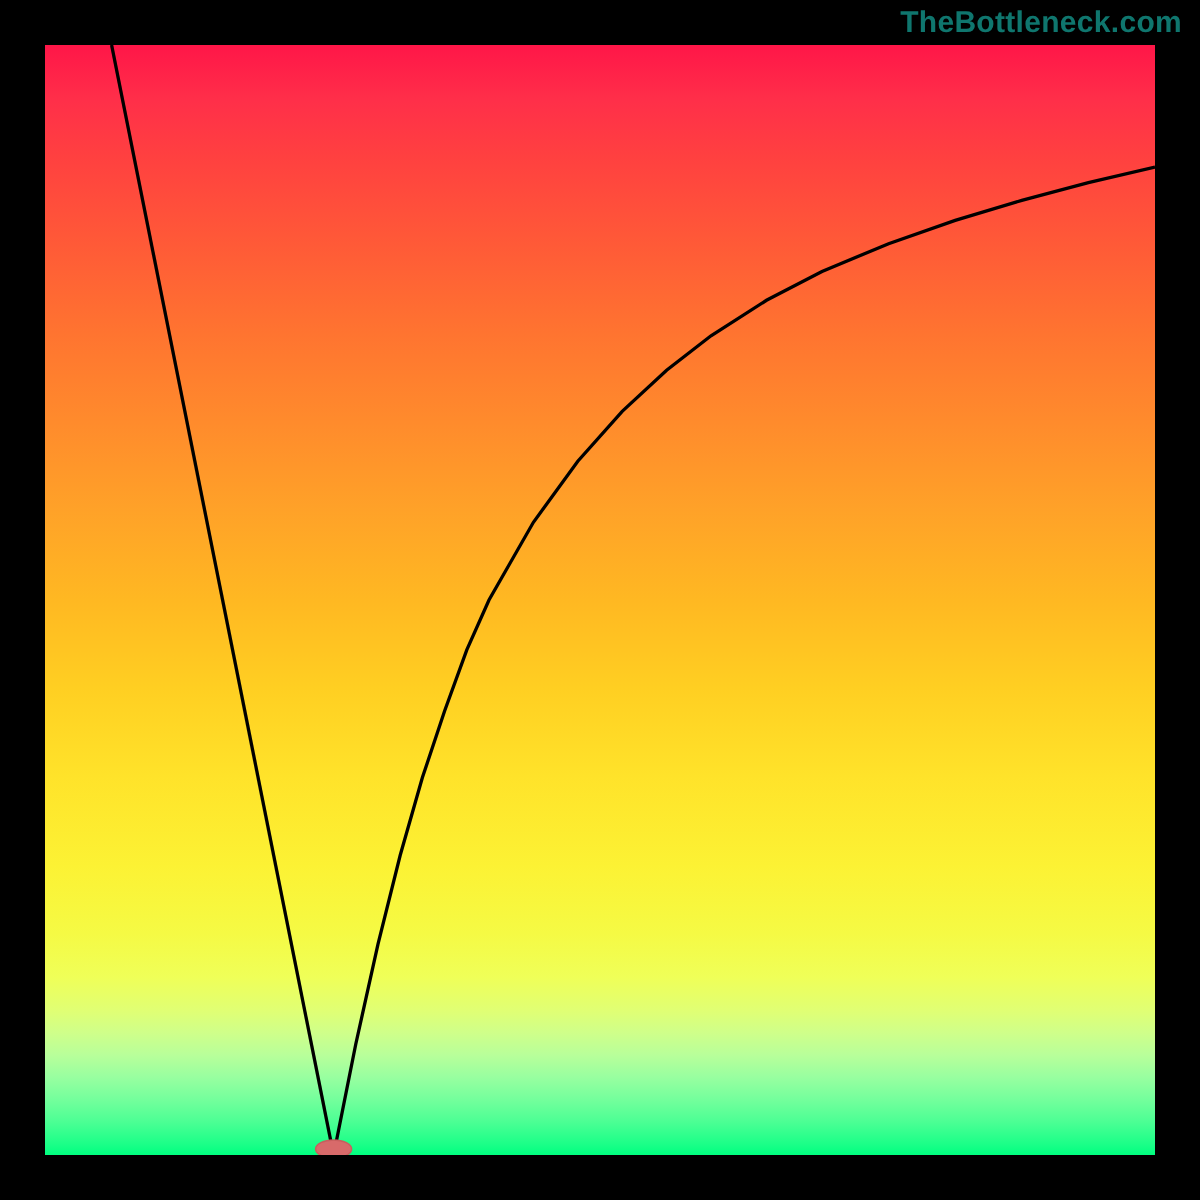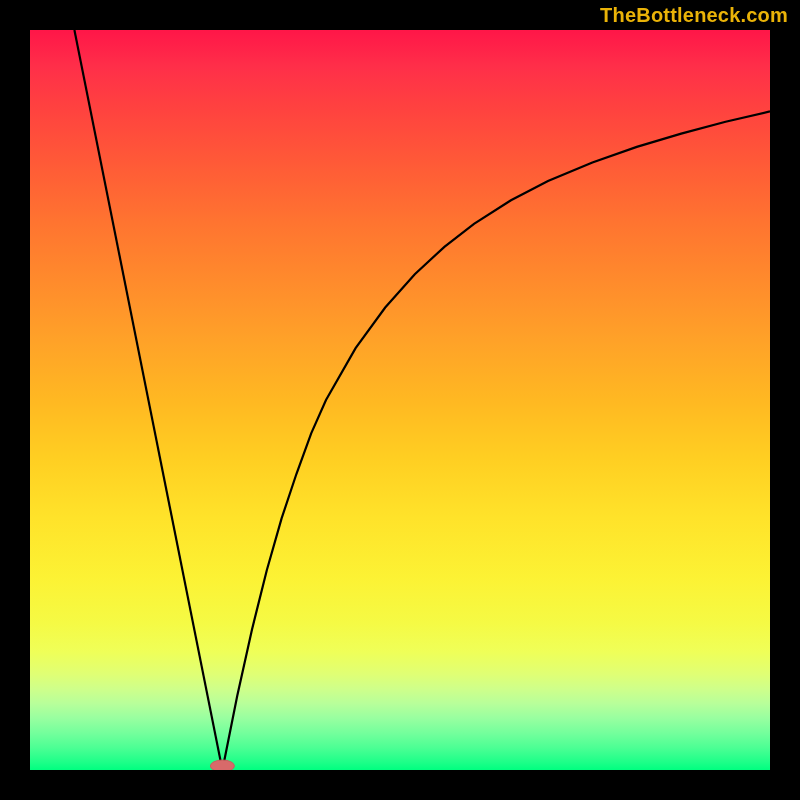--- a/index.html
+++ b/index.html
@@ -50,21 +50,21 @@
     width: 740px;
     height: 740px;
   }
   .attrib {
     position: absolute;
     top: 4px;
     right: 12px;
     font-family: Arial, Helvetica, sans-serif;
     font-size: 20px;
     font-weight: 600;
-    color: #eab308;
+    color: #0f766e;
     letter-spacing: 0.2px;
   }
 </style>
 </head>
 <body>
 
 <div class="frame">
   <div class="gradient-bg"></div>
 
   <svg class="overlay-svg" viewBox="0 0 740 740" preserveAspectRatio="none">

